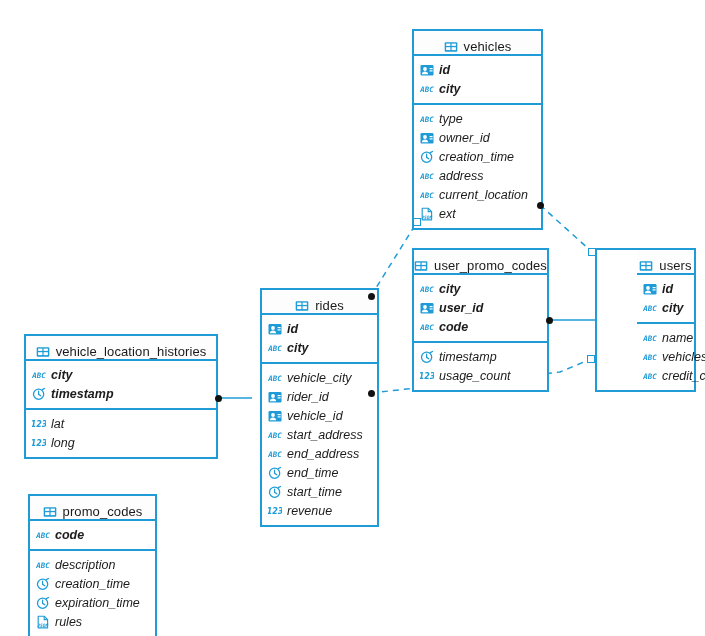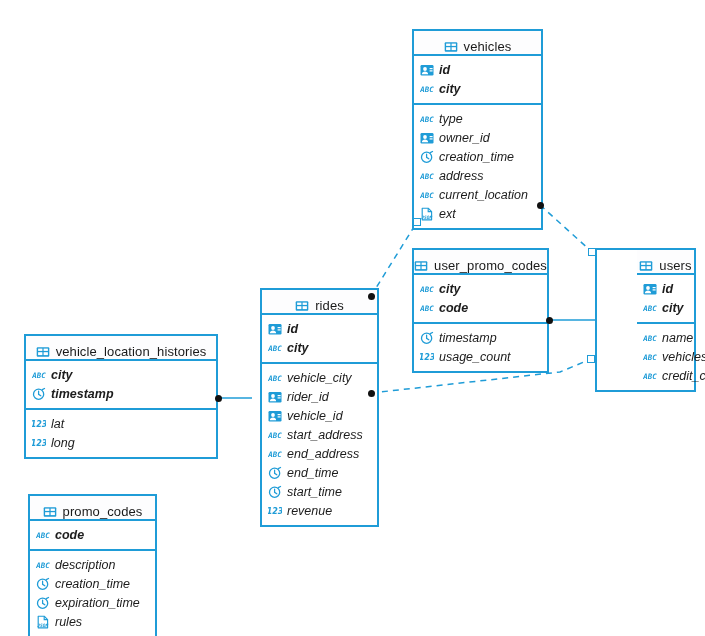--- a/index.html
+++ b/index.html
@@ -229,20 +229,32 @@
           <span class="ico">
             <svg class="ico" viewBox="0 0 14 14" xmlns="http://www.w3.org/2000/svg">
               <text x="7" y="10.2" text-anchor="middle" font-family="DejaVu Sans Mono, monospace" font-size="7.4" font-weight="bold" fill="#1f9cd7">ABC</text>
             </svg>
           </span>
           <span class="fname">city</span>
         </div>
         <div class="field pk">
           <span class="ico">
             <svg class="ico" viewBox="0 0 14 14" xmlns="http://www.w3.org/2000/svg">
+              <rect x="0.5" y="2" width="13" height="10.5" rx="1.2" fill="#1f9cd7"></rect>
+              <circle cx="5" cy="6" r="1.9" fill="#ffffff"></circle>
+              <path d="M1.9 11.3c0-1.8 1.4-2.7 3.1-2.7s3.1 0.9 3.1 2.7z" fill="#ffffff"></path>
+              <rect x="9.6" y="5" width="3" height="1.2" fill="#ffffff"></rect>
+              <rect x="9.6" y="7.3" width="3" height="1.2" fill="#ffffff"></rect>
+            </svg>
+          </span>
+          <span class="fname">user_id</span>
+        </div>
+        <div class="field pk">
+          <span class="ico">
+            <svg class="ico" viewBox="0 0 14 14" xmlns="http://www.w3.org/2000/svg">
               <text x="7" y="10.2" text-anchor="middle" font-family="DejaVu Sans Mono, monospace" font-size="7.4" font-weight="bold" fill="#1f9cd7">ABC</text>
             </svg>
           </span>
           <span class="fname">code</span>
         </div>
       </div>
       <div class="field-group">
         <div class="field">
           <span class="ico">
             <svg class="ico" viewBox="0 0 14 14" xmlns="http://www.w3.org/2000/svg">

